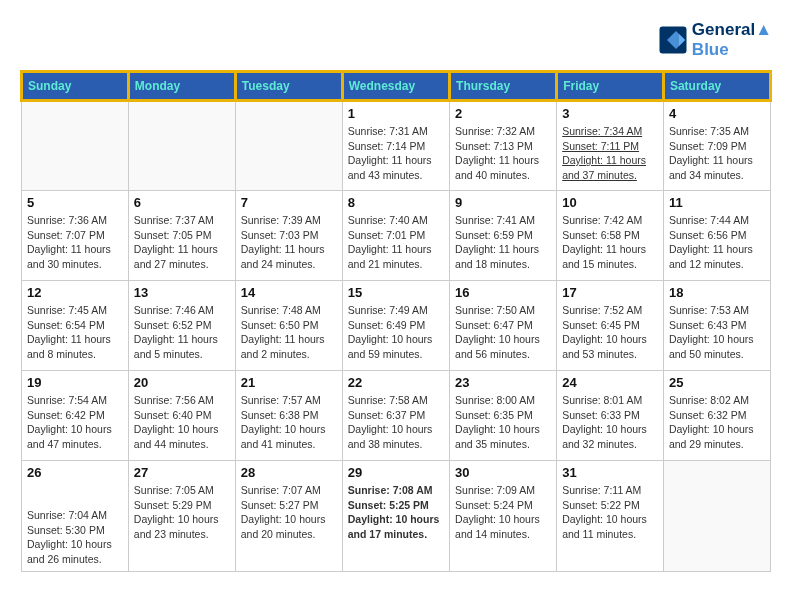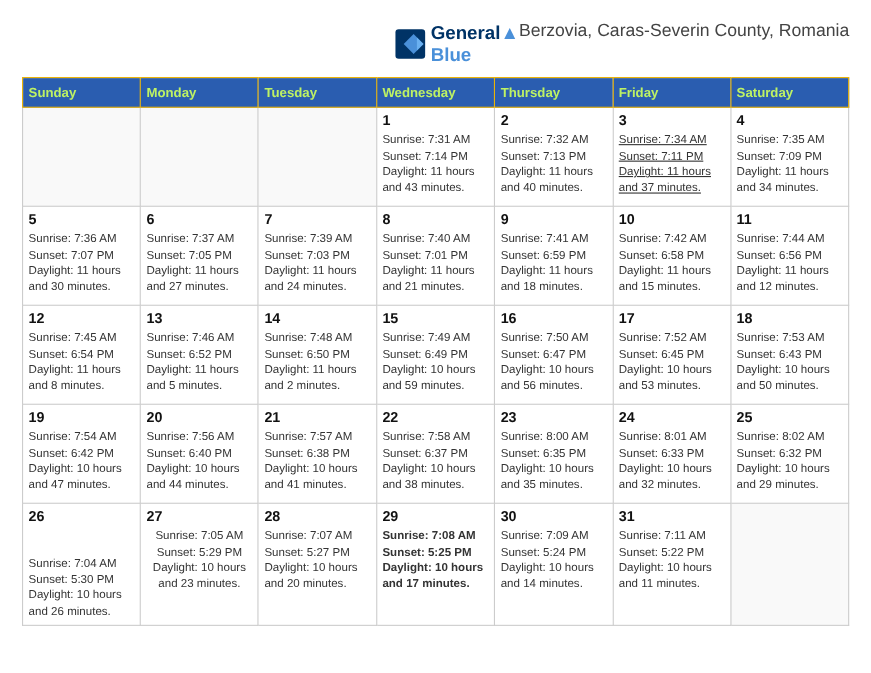--- a/index.html
+++ b/index.html
@@ -37,25 +37,25 @@
       font-size: 16px;
       color: #444;
     }
     .calendar {
       width: 100%;
       border-collapse: collapse;
       font-size: 11px;
     }
     .calendar th {
       background-color: #2a5db0;
-      color: #bef264;
+      color: #5eead4;
       text-align: left;
       padding: 6px 5px;
       font-size: 12px;
-      border: 1px solid #eab308;
+      border: 3px solid #eab308;
     }
     .calendar td {
       border: 1px solid #ccc;
       vertical-align: top;
       padding: 4px 5px;
       width: 108px;
       min-height: 80px;
       background: #fff;
     }
     .calendar td.empty {
@@ -85,21 +85,20 @@
       <rect x="2" y="2" width="36" height="36" rx="4" fill="#003366"></rect>
       <polygon points="24,8 36,20 24,32 12,20" fill="#4a90d9"></polygon>
       <polygon points="28,12 36,20 28,28" fill="#6ab0f0"></polygon>
     </svg>
     <div>
       <div style="font-size:17px;font-weight:bold;color:#003366;">General<span style="color:#4a90d9;">▲</span></div>
       <div style="font-size:17px;font-weight:bold;color:#4a90d9;">Blue</div>
     </div>
   </div>
   <div class="title-block">
-    <div class="subtitle">Berzovia, Caras-Severin County, Romania</div>
   </div>
 </div>
 
 <table class="calendar">
   <thead>
     <tr>
     <th>Sunday</th>
         <th>Monday</th>
         <th>Tuesday</th>
         <th>Wednesday</th>
@@ -272,21 +271,21 @@
       </tr>
       <tr class="week-row">
         <td>
           <div class="day-num">26</div>
           <div class="day-info" style="white-space: pre-line; margin-top: 28px;">Sunrise: 7:04 AM
 Sunset: 5:30 PM
 Daylight: 10 hours and 26 minutes.</div>
         </td>
         <td>
           <div class="day-num">27</div>
-          <div class="day-info" style="white-space: pre-line; text-align: center;">Sunrise: 7:05 AM
+          <div class="day-info" style="white-space: pre-line;">Sunrise: 7:05 AM
 Sunset: 5:29 PM
 Daylight: 10 hours and 23 minutes.</div>
         </td>
         <td>
           <div class="day-num">28</div>
           <div class="day-info" style="white-space: pre-line;">Sunrise: 7:07 AM
 Sunset: 5:27 PM
 Daylight: 10 hours and 20 minutes.</div>
         </td>
         <td>

